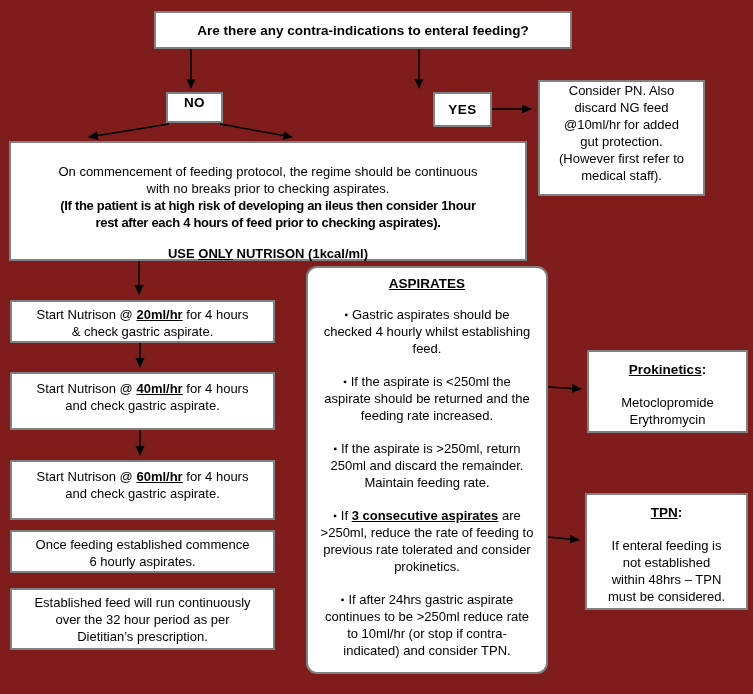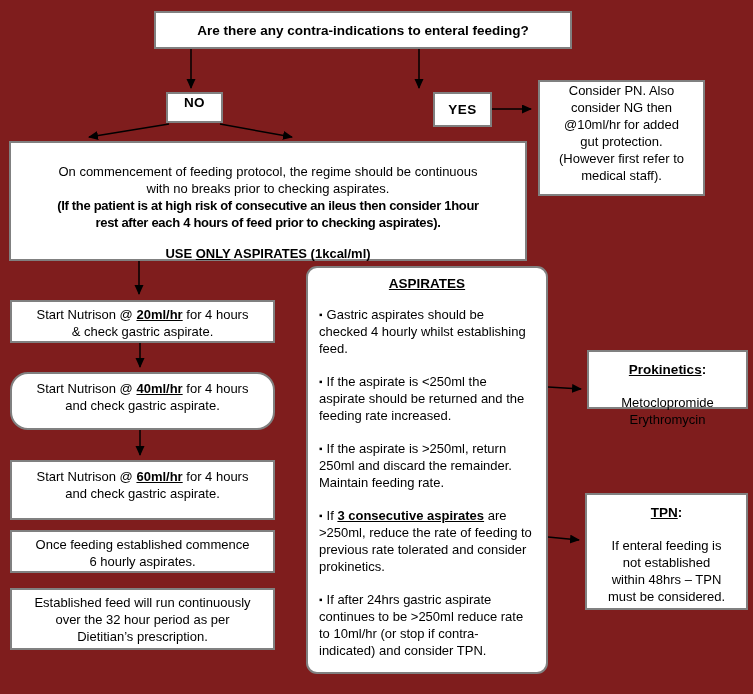--- a/index.html
+++ b/index.html
@@ -13,30 +13,30 @@
   .line{display:block;white-space:nowrap;}
   .tight{letter-spacing:-0.3px;}
   
   #q{left:154px;top:11px;width:418px;height:38px;display:flex;align-items:center;justify-content:center;font-weight:bold;font-size:13.5px;}
   #no{left:166px;top:92px;width:57px;height:31px;display:flex;align-items:flex-start;justify-content:center;font-weight:bold;font-size:13.5px;letter-spacing:.5px;}
   #yes{left:393px;top:92px;width:59px;height:35px;display:flex;align-items:center;justify-content:center;font-weight:bold;font-size:13.5px;letter-spacing:.5px;margin-left:40px;}
   #pn{left:538px;top:80px;width:167px;height:116px;}
   #protocol{left:9px;top:141px;width:518px;height:120px;padding-top:20px;}
   #protocol .use-line{margin-top:14px;}
   #f20{left:10px;top:300px;width:265px;height:43px;padding-top:4px;}
-  #f40{left:10px;top:372px;width:265px;height:58px;padding-top:6px;border-radius:18px;}
+  #f40{left:10px;top:372px;width:265px;height:58px;padding-top:6px;}
   #f60{left:10px;top:460px;width:265px;height:60px;padding-top:6px;}
   #once{left:10px;top:530px;width:265px;height:43px;padding-top:4px;}
   #est{left:10px;top:588px;width:265px;height:62px;padding-top:4px;}
   #asp{left:306px;top:266px;width:242px;height:408px;padding:7px 11px;text-align:left;border-radius:11px;}
   #asp .asp-title{text-align:center;font-weight:bold;font-size:13.5px;margin-bottom:14px;}
-  #asp p.bullet{margin:4px 0 16px 0;}
+  #asp p.bullet{margin:4px 0 16px 0;text-align:center;}
   #asp p.bullet:last-child{margin-bottom:0;}
   .b-char{font-size:10px;vertical-align:1px;margin-right:4px;}
-  #prok{left:587px;top:350px;width:161px;height:59px;padding-top:9px;}
+  #prok{left:587px;top:350px;width:161px;height:83px;padding-top:9px;}
   #prok .title,#tpn .title{font-weight:bold;font-size:13.5px;margin-bottom:16px;}
   #tpn{left:585px;top:493px;width:163px;height:117px;padding-top:9px;}
 </style>
 </head>
 <body style="color: rgb(0, 0, 0); background: rgb(255, 255, 255);">
 
 <div class="canvas">
 
   <svg class="arrows" width="753" height="694" viewBox="0 0 753 694">
     <defs>
@@ -64,34 +64,34 @@
 
   <div id="no" class="box">
     <span>NO</span>
   </div>
   <div id="yes" class="box">
     <span>YES</span>
   </div>
 
   <div id="pn" class="box">
     <span class="line">Consider PN.  Also</span>
-    <span class="line">consider NG then</span>
+    <span class="line">discard NG feed</span>
     <span class="line">@10ml/hr for added</span>
     <span class="line">gut protection.</span>
     <span class="line">(However first refer to</span>
     <span class="line">medical staff).</span>
   </div>
 
   <div id="protocol" class="box">
     <span class="line">On commencement of feeding protocol, the regime should be continuous</span>
     <span class="line">with no breaks prior to checking aspirates.</span>
-    <span class="line bold tight">(If the patient is at high risk of consecutive an ileus then consider 1hour</span>
+    <span class="line bold tight">(If the patient is at high risk of developing an ileus then consider 1hour</span>
     <span class="line bold tight">rest after each 4 hours of feed prior to checking aspirates).</span>
     <div class="use-line bold">
-      <span>USE </span><span class="u">ONLY</span><span> ASPIRATES (1kcal/ml)</span>
+      <span>USE </span><span class="u">ONLY</span><span> NUTRISON (1kcal/ml)</span>
     </div>
   </div>
 
   <div id="f20" class="box">
     <div><span>Start Nutrison @ </span><span class="bold u">20ml/hr</span><span> for 4 hours</span></div>
     <div>&amp; check gastric aspirate.</div>
   </div>
   <div id="f40" class="box">
     <div><span>Start Nutrison @ </span><span class="bold u">40ml/hr</span><span> for 4 hours</span></div>
     <div>and check gastric aspirate.</div>

